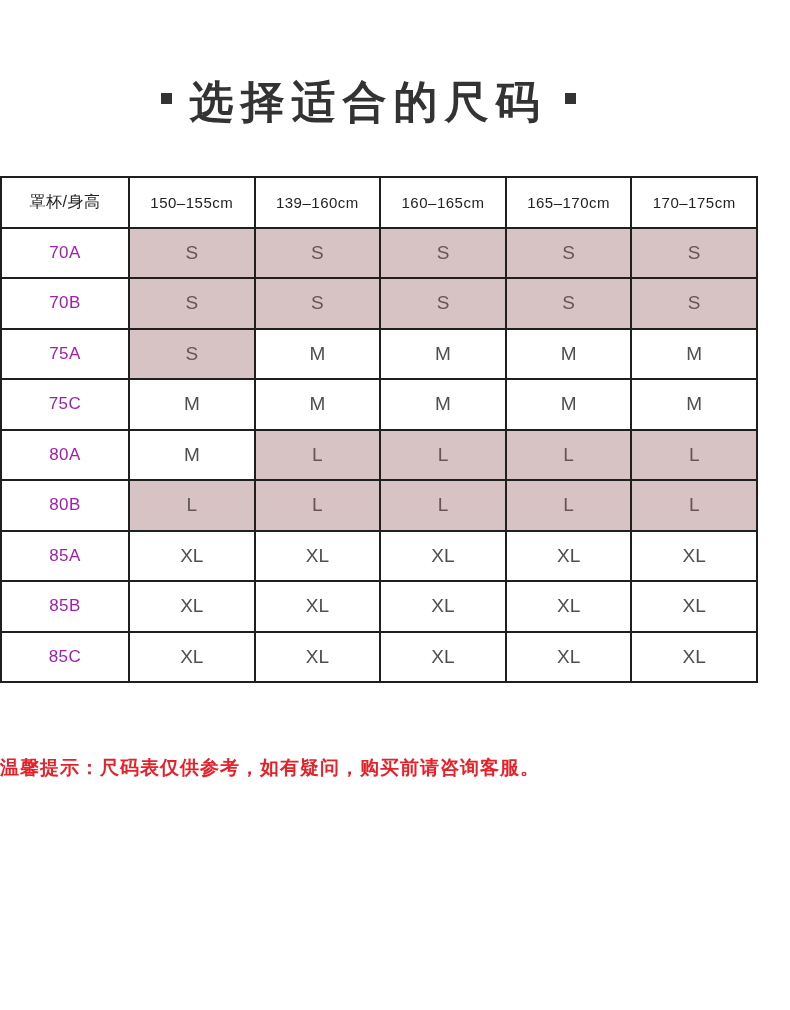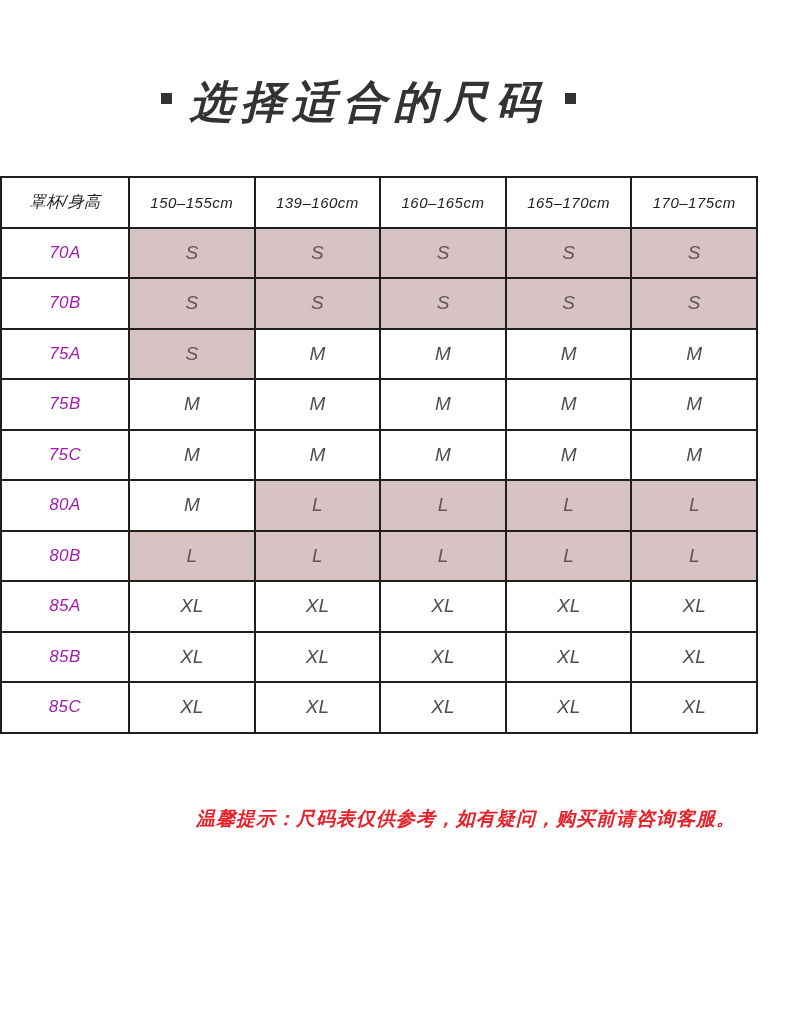--- a/index.html
+++ b/index.html
@@ -9,21 +9,21 @@
     --title:#333333;
   }
   *{box-sizing:border-box;}
   html,body{margin:0;padding:0;}
   body{
     width:790px;height:1010px;
     background:#ffffff;
     font-family:"Liberation Sans","DejaVu Sans",sans-serif;
     overflow:hidden;
   }
-  .page{width:736px;height:1010px;font-style:italic;}
+  .page{width:736px;height:1010px;}
   
   .title-wrap{
     padding-top:80px;
     display:flex;
     align-items:center;
     justify-content:center;
     gap:18px;
   }
   .title-dot{
     width:11px;height:11px;
@@ -74,21 +74,21 @@
     font-size:19px;
     color:#4f4f4f;
   }
   td.size-cell.hl{
     background:var(--hl);
     color:#635656;
   }
   
   .footer-note{
     margin-top:72px;
-    text-align:right;
+    text-align:left;
     font-size:19px;
     font-weight:bold;
     color:var(--red);
     letter-spacing:1px;
   }
 </style>
 </head>
 <body>
 
 <div class="page">
@@ -137,28 +137,20 @@
         </tr>
         <tr>
           <td class="row-label">75A</td>
           <td class="size-cell hl">S</td>
           <td class="size-cell">M</td>
           <td class="size-cell">M</td>
           <td class="size-cell">M</td>
           <td class="size-cell">M</td>
         </tr>
         <tr>
-          <td class="row-label">75B</td>
-          <td class="size-cell">M</td>
-          <td class="size-cell">M</td>
-          <td class="size-cell">M</td>
-          <td class="size-cell">M</td>
-          <td class="size-cell">M</td>
-        </tr>
-        <tr>
           <td class="row-label">75C</td>
           <td class="size-cell">M</td>
           <td class="size-cell">M</td>
           <td class="size-cell">M</td>
           <td class="size-cell">M</td>
           <td class="size-cell">M</td>
         </tr>
         <tr>
           <td class="row-label">80A</td>
           <td class="size-cell">M</td>

